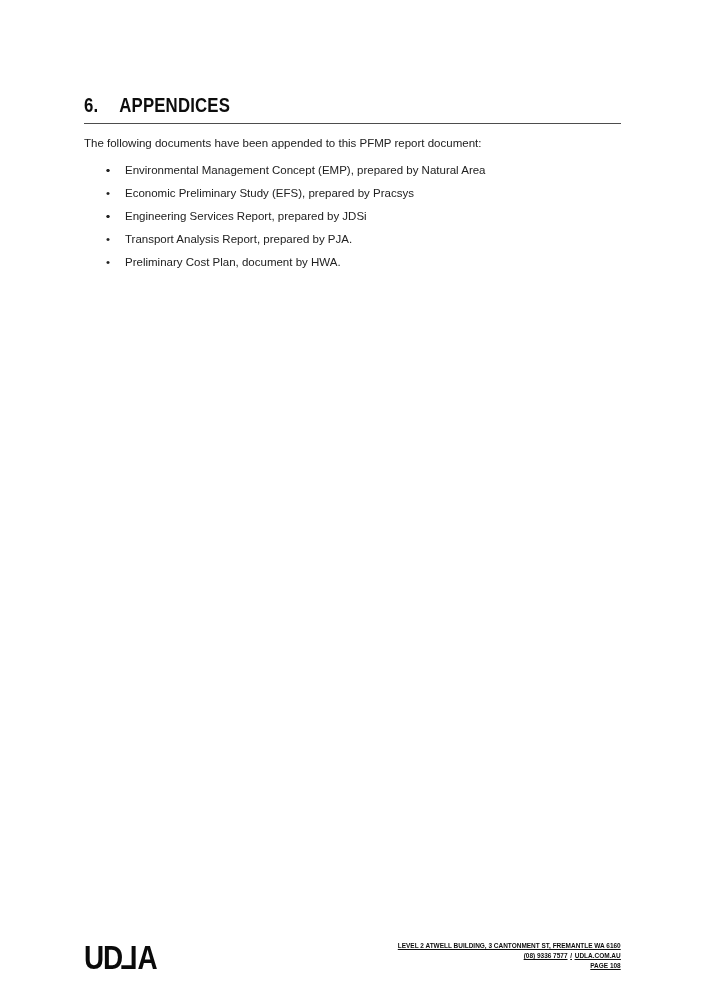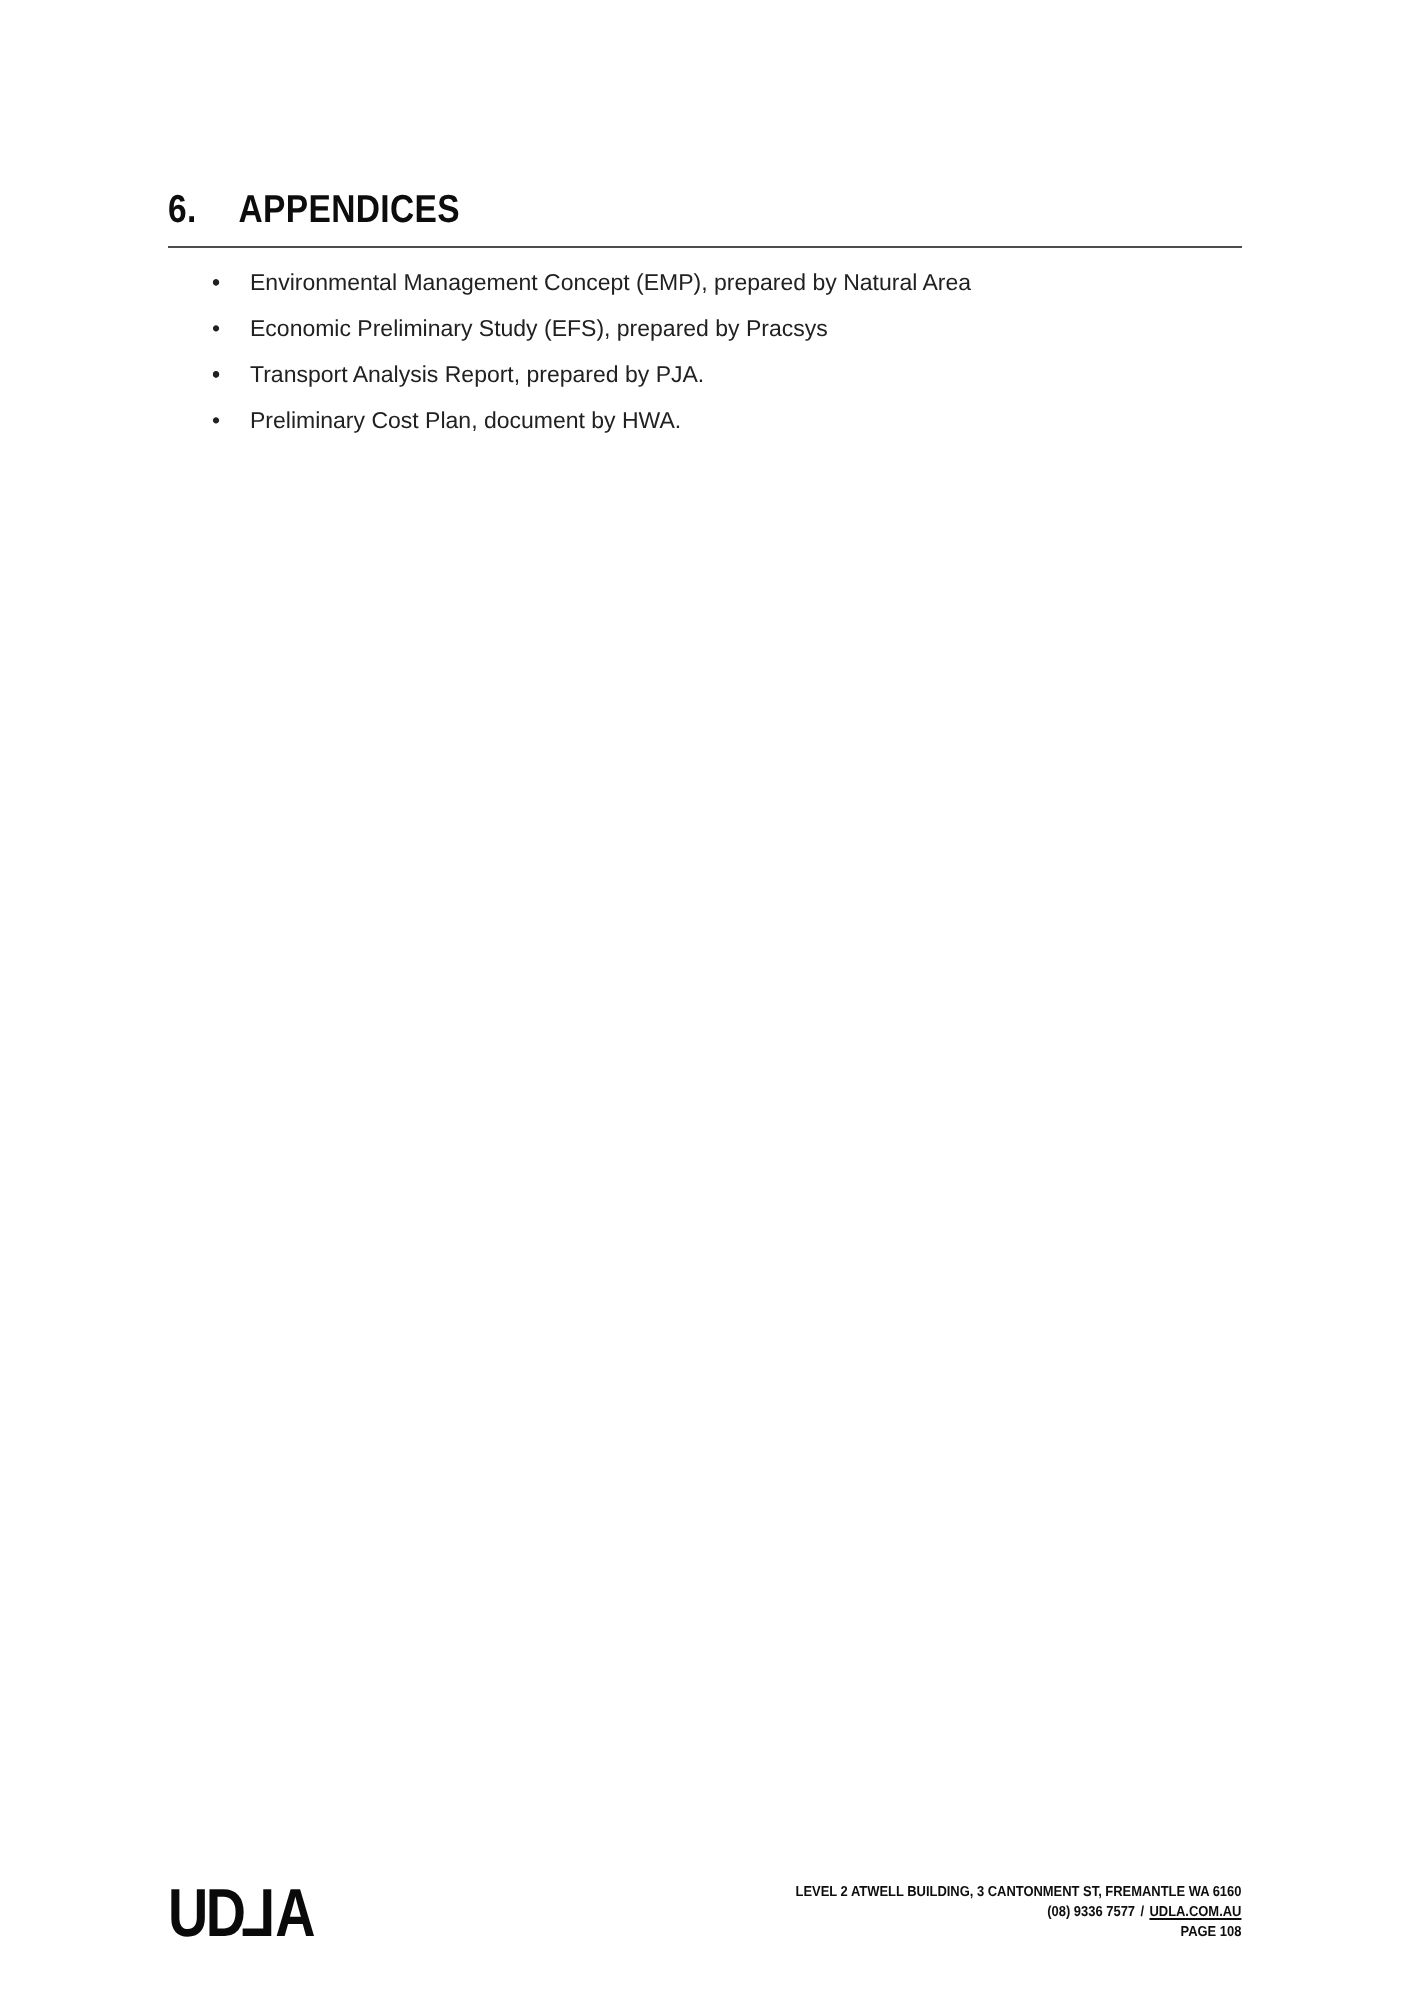--- a/index.html
+++ b/index.html
@@ -93,20 +93,21 @@
     display: inline-block;
     transform: scaleX(-1);
   }
   .footer-right {
     text-align: right;
     font-weight: 700;
     font-size: 7.2px;
     line-height: 10px;
     color: #0d0d0d;
     margin-top: 1px;
+    text-decoration: underline;
   }
   .f-line {
     transform: scaleX(0.9);
     transform-origin: right center;
     white-space: nowrap;
   }
   .f-sep { margin: 0 3px; }
   .f-url { text-decoration: underline; color: inherit; cursor: pointer; }
 </style>
 </head>
@@ -116,38 +117,40 @@
 
   <div class="content">
 
     <div class="heading-row">
       <span class="h-num">6.</span>
       <span class="h-title">APPENDICES</span>
     </div>
 
     <div class="rule"></div>
 
+    <p class="intro">The following documents have been appended to this PFMP report document:</p>
 
     <ul class="bullets">
       <li>
         <span class="dot">•</span>
       </li>
       <li>
         <span class="dot">•</span>
         <span>Environmental Management Concept (EMP), prepared by Natural Area</span>
       </li>
       <li>
         <span class="dot">•</span>
         <span>Economic Preliminary Study (EFS), prepared by Pracsys</span>
       </li>
       <li>
         <span class="dot">•</span>
       </li>
       <li>
         <span class="dot">•</span>
+        <span>Engineering Services Report, prepared by JDSi</span>
       </li>
       <li>
         <span class="dot">•</span>
         <span>Transport Analysis Report, prepared by PJA.</span>
       </li>
       <li>
         <span class="dot">•</span>
         <span>Preliminary Cost Plan, document by HWA.</span>
       </li>
     </ul>

